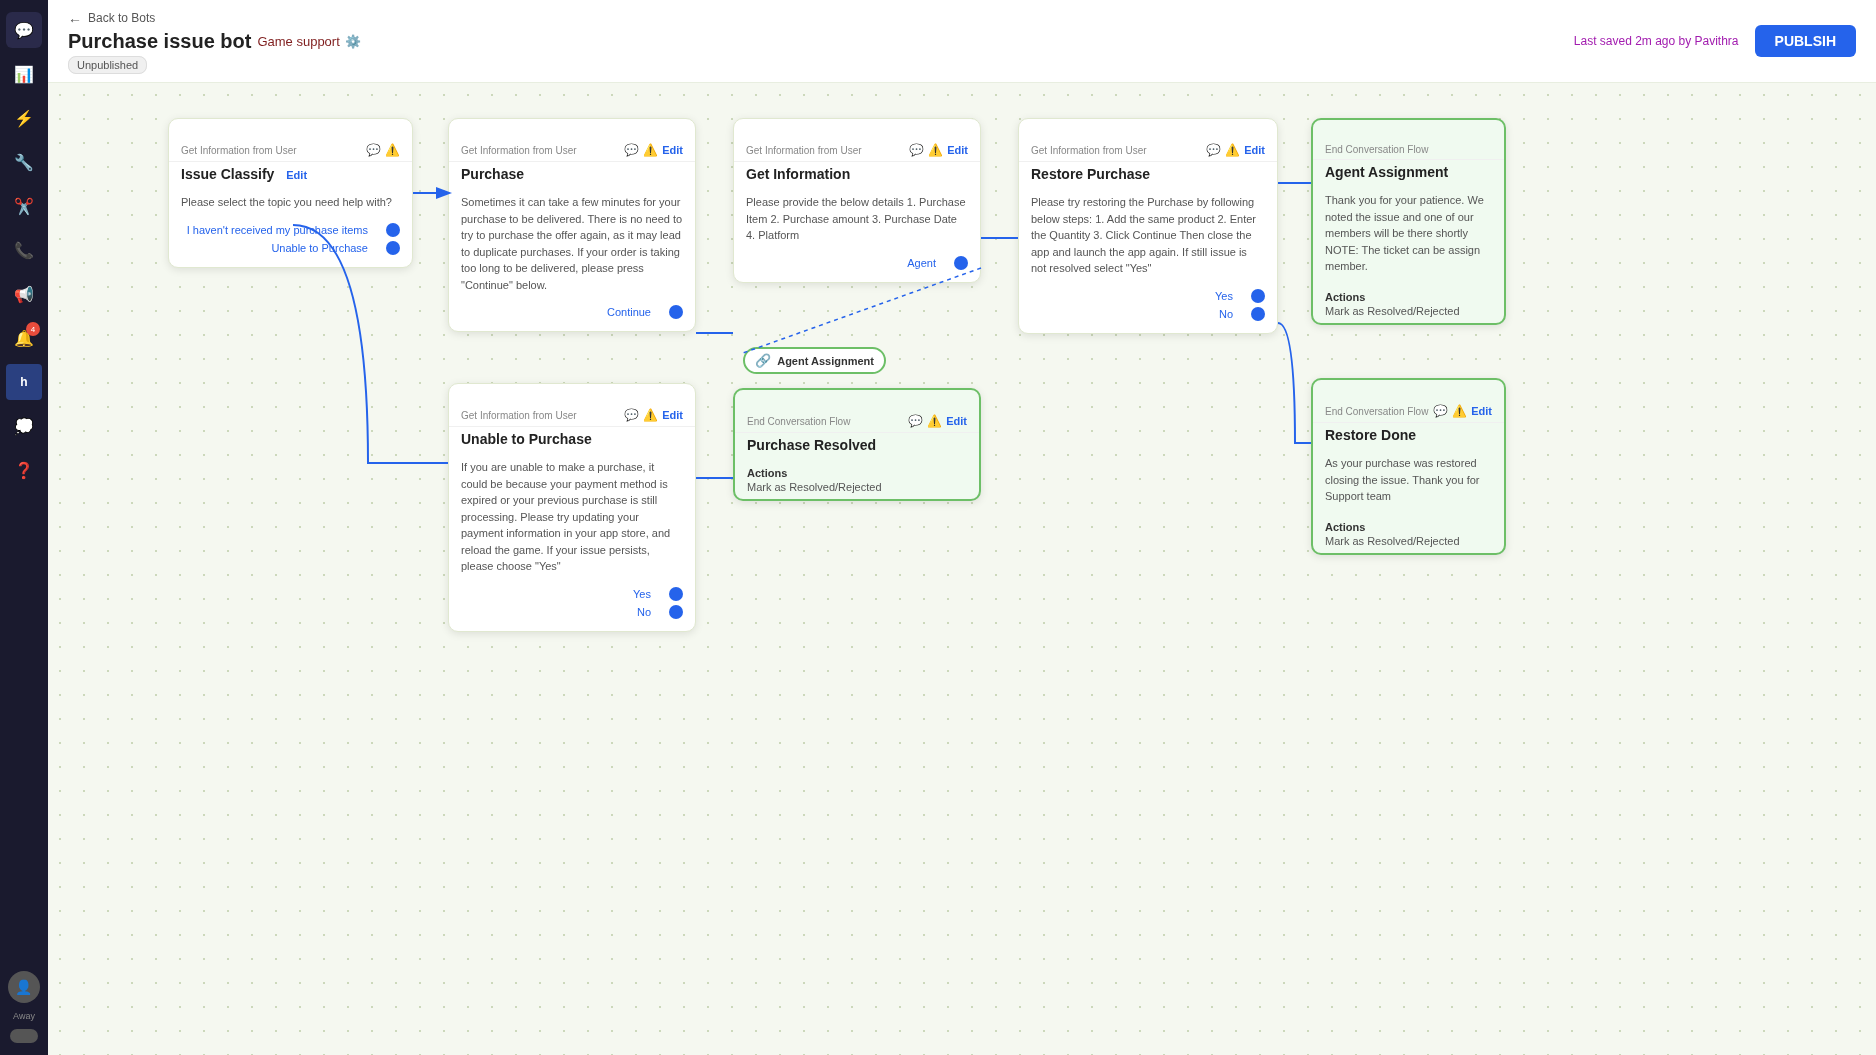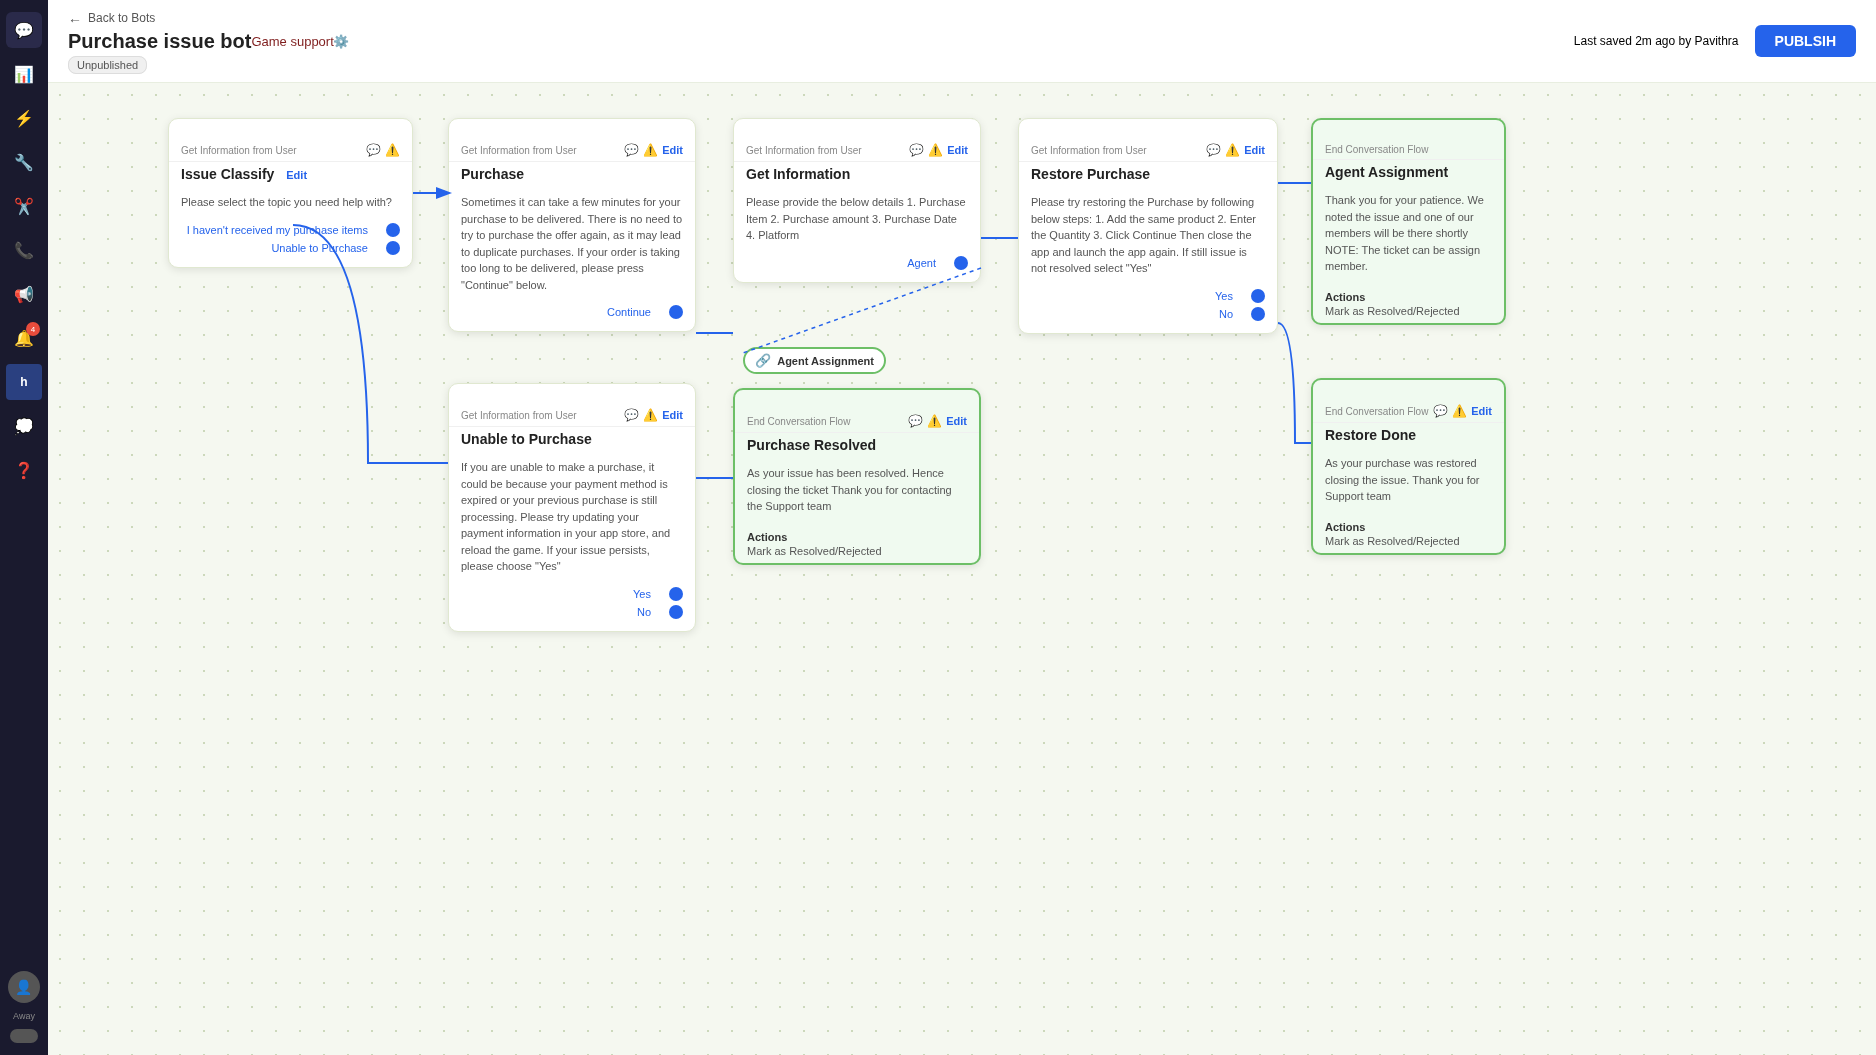--- a/index.html
+++ b/index.html
@@ -18,27 +18,27 @@
     .toggle { width: 28px; height: 14px; background: #555; border-radius: 7px; }
 
     
     .main { flex: 1; display: flex; flex-direction: column; background: #f5f8f0; }
 
     
     .topbar { background: #fff; padding: 10px 20px; border-bottom: 1px solid #e8eee0; display: flex; align-items: center; justify-content: space-between; min-height: 56px; }
     .topbar-left { display: flex; flex-direction: column; gap: 4px; }
     .back-link { display: flex; align-items: center; gap: 6px; color: #555; font-size: 12px; cursor: pointer; }
     .back-arrow { font-size: 14px; }
-    .bot-title-row { display: flex; align-items: center; gap: 0; }
+    .bot-title-row { display: flex; align-items: center; gap: 6px; }
     .bot-title { font-size: 20px; font-weight: 700; color: #222; }
     .game-support { color: #7f1d1d; font-size: 13px; }
     .gear-icon { color: #888; cursor: pointer; }
     .unpublished-badge { background: #f0f0f0; border: 1px solid #ddd; border-radius: 8px; padding: 2px 8px; font-size: 11px; color: #555; }
     .topbar-right { display: flex; align-items: center; gap: 16px; }
-    .last-saved { color: #000000; font-size: 12px; }
+    .last-saved { color: #a21caf; font-size: 12px; }
     .publish-btn { background: #2563eb; color: #fff; border: none; border-radius: 6px; padding: 8px 20px; font-size: 14px; font-weight: 600; cursor: pointer; }
 
     
     .canvas { flex: 1; position: relative; overflow: hidden; background-image: radial-gradient(circle, #ccd8bb 1px, transparent 1px); background-size: 24px 24px; }
 
     
     .flow-node { position: absolute; background: #fff; border-radius: 10px; box-shadow: 0 2px 8px rgba(0,0,0,0.1); border: 1px solid #e0e8d0; }
     .flow-node.end-node { border: 2px solid #6dbf67; background: #f0faf0; }
 
     .node-header { padding: 24px 12px 4px; border-bottom: 1px solid #f0f0f0; display: flex; align-items: center; justify-content: space-between; }
@@ -215,21 +215,20 @@
       <div class="flow-node end-node" style="left:685px;top:305px;width:248px;">
         <div class="node-header">
           <span class="node-type">End Conversation Flow</span>
           <div class="node-icons">
             <span class="icon-chat">💬</span>
             <span class="icon-warn">⚠️</span>
             <span class="edit-link">Edit</span>
           </div>
         </div>
         <div class="node-title">Purchase Resolved</div>
-        <div class="node-body">As your issue has been resolved. Hence closing the ticket Thank you for contacting the Support team</div>
         <div class="node-actions">
           <div class="node-actions-title">Actions</div>
           <div class="node-actions-item">Mark as Resolved/Rejected</div>
         </div>
       </div>
 
       <div class="flow-node end-node" style="left:1263px;top:35px;width:195px;">
         <div class="node-header">
           <span class="node-type">End Conversation Flow</span>
         </div>

